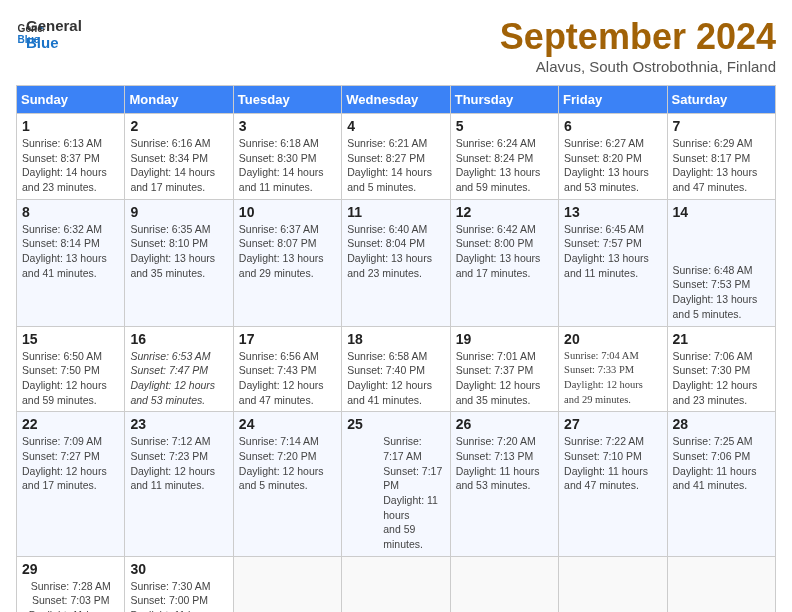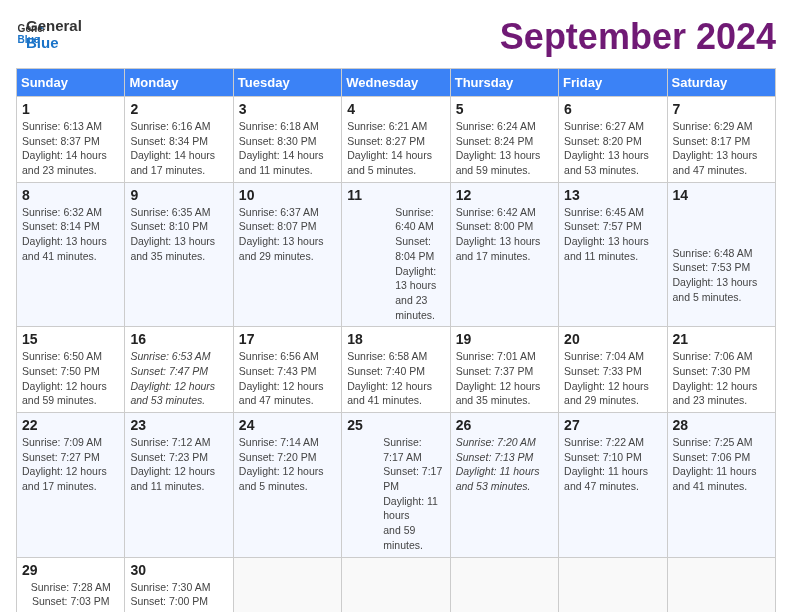--- a/index.html
+++ b/index.html
@@ -24,21 +24,21 @@
     .logo-icon {
       width: 28px;
       height: 28px;
     }
     .title-area {
       text-align: right;
     }
     .calendar-title {
       font-size: 36px;
       font-weight: bold;
-      color: #701a75;
+      color: #a16207;
     }
     .calendar-subtitle {
       font-size: 15px;
       color: #555;
     }
     table {
       width: 100%;
       border-collapse: collapse;
       font-size: 11px;
     }
@@ -88,20 +88,21 @@
       <text y="30" x="2" font-size="13" font-weight="bold" fill="#1a73c8" font-family="Arial">Blue</text>
       <polygon points="30,5 36,12 30,10" fill="#1a73c8"></polygon>
     </svg>
     <div style="display:flex;flex-direction:column;margin-left:-22px;margin-top:2px;">
       <span style="font-size:15px;font-weight:bold;color:#333;line-height:1.1">General</span>
       <span style="font-size:15px;font-weight:bold;color:#1a73c8;line-height:1.1">Blue</span>
     </div>
   </div>
   <div class="title-area">
     <div class="calendar-title">September 2024</div>
+    <div class="calendar-subtitle">Alavus, South Ostrobothnia, Finland</div>
   </div>
 </div>
 
 <table>
   <thead>
     <tr>
     <th>Sunday</th>
         <th>Monday</th>
         <th>Tuesday</th>
         <th>Wednesday</th>
@@ -179,21 +180,21 @@
         </td>
         <td>
           <span class="day-num">10</span>
           <div class="day-detail" style="white-space: pre-line;">Sunrise: 6:37 AM
 Sunset: 8:07 PM
 Daylight: 13 hours
 and 29 minutes.</div>
         </td>
         <td>
           <span class="day-num">11</span>
-          <div class="day-detail" style="white-space: pre-line; margin-left: 48px;">Sunrise: 6:40 AM
+          <div class="day-detail" style="white-space: pre-line;">Sunrise: 6:40 AM
 Sunset: 8:04 PM
 Daylight: 13 hours
 and 23 minutes.</div>
         </td>
         <td>
           <span class="day-num">12</span>
           <div class="day-detail" style="white-space: pre-line;">Sunrise: 6:42 AM
 Sunset: 8:00 PM
 Daylight: 13 hours
 and 17 minutes.</div>
@@ -244,21 +245,21 @@
         </td>
         <td>
           <span class="day-num">19</span>
           <div class="day-detail" style="white-space: pre-line;">Sunrise: 7:01 AM
 Sunset: 7:37 PM
 Daylight: 12 hours
 and 35 minutes.</div>
         </td>
         <td>
           <span class="day-num">20</span>
-          <div class="day-detail" style="white-space: pre-line;">Sunrise: 7:04 AM
+          <div class="day-detail" style="white-space: pre-line; font-family: Liberation Serif, serif;">Sunrise: 7:04 AM
 Sunset: 7:33 PM
 Daylight: 12 hours
 and 29 minutes.</div>
         </td>
         <td>
           <span class="day-num">21</span>
           <div class="day-detail" style="white-space: pre-line;">Sunrise: 7:06 AM
 Sunset: 7:30 PM
 Daylight: 12 hours
 and 23 minutes.</div>
@@ -288,21 +289,21 @@
         </td>
         <td>
           <span class="day-num">25</span>
           <div class="day-detail" style="white-space: pre-line; margin-left: 36px;">Sunrise: 7:17 AM
 Sunset: 7:17 PM
 Daylight: 11 hours
 and 59 minutes.</div>
         </td>
         <td>
           <span class="day-num">26</span>
-          <div class="day-detail" style="white-space: pre-line; font-style: italic;">Sunrise: 7:20 AM
+          <div class="day-detail" style="white-space: pre-line;">Sunrise: 7:20 AM
 Sunset: 7:13 PM
 Daylight: 11 hours
 and 53 minutes.</div>
         </td>
         <td>
           <span class="day-num">27</span>
           <div class="day-detail" style="white-space: pre-line;">Sunrise: 7:22 AM
 Sunset: 7:10 PM
 Daylight: 11 hours
 and 47 minutes.</div>

